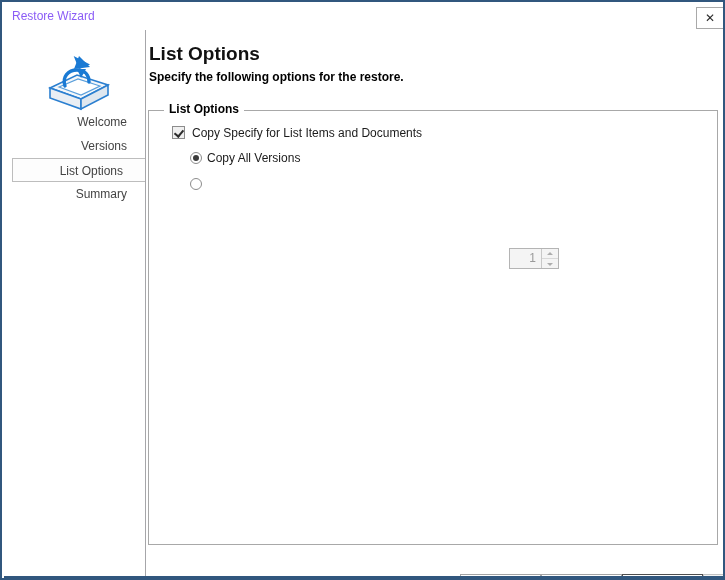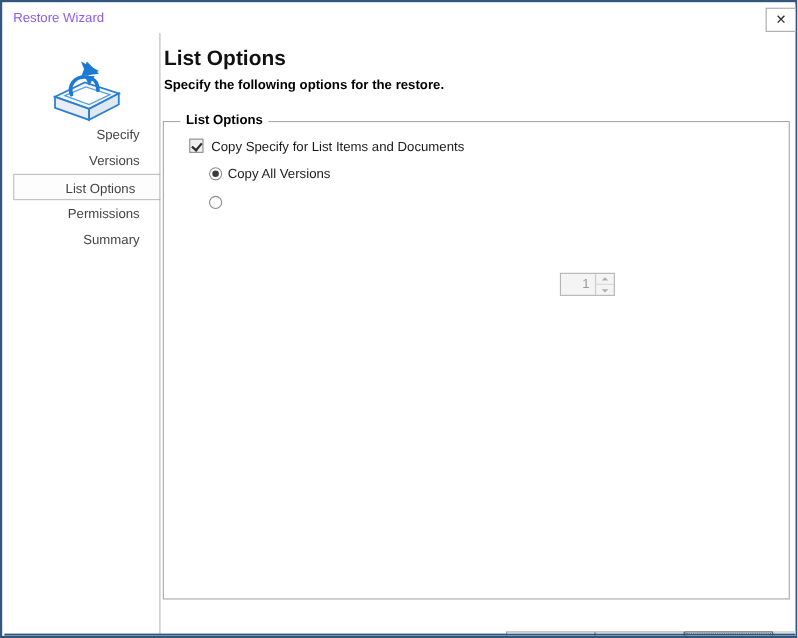--- a/index.html
+++ b/index.html
@@ -309,30 +309,27 @@
       <path d="M33,44 C30,35 36,28 45,28 C53,28 57,33 57,40" fill="none" stroke="#1a7ad4" stroke-width="3.4" stroke-linecap="round"></path>
       <path d="M45,27 L54,27 L49,36 Z" fill="#1a7ad4" stroke="none"></path>
       <path d="M46,12 L56,22 L36,22 Z" fill="none" stroke="none"></path>
 
       <path d="M44,12 L44,26 L56,26 Z" fill="#1a7ad4" transform="rotate(-22 48 19)"></path>
       <path d="M47,14 L58,25 L42,27 Z" fill="#1a7ad4"></path>
     </svg>
 
     <div id="steps">
       <div class="step">
-        <span>Specify</span>
+        <span>Welcome</span>
       </div>
       <div class="step">
         <span>Versions</span>
       </div>
       <div class="step selected">
         <span>List Options</span>
-      </div>
-      <div class="step">
-        <span>Permissions</span>
       </div>
       <div class="step">
         <span>Summary</span>
       </div>
     </div>
   </div>
 
   <div id="divider"></div>
 
   <div id="main">

